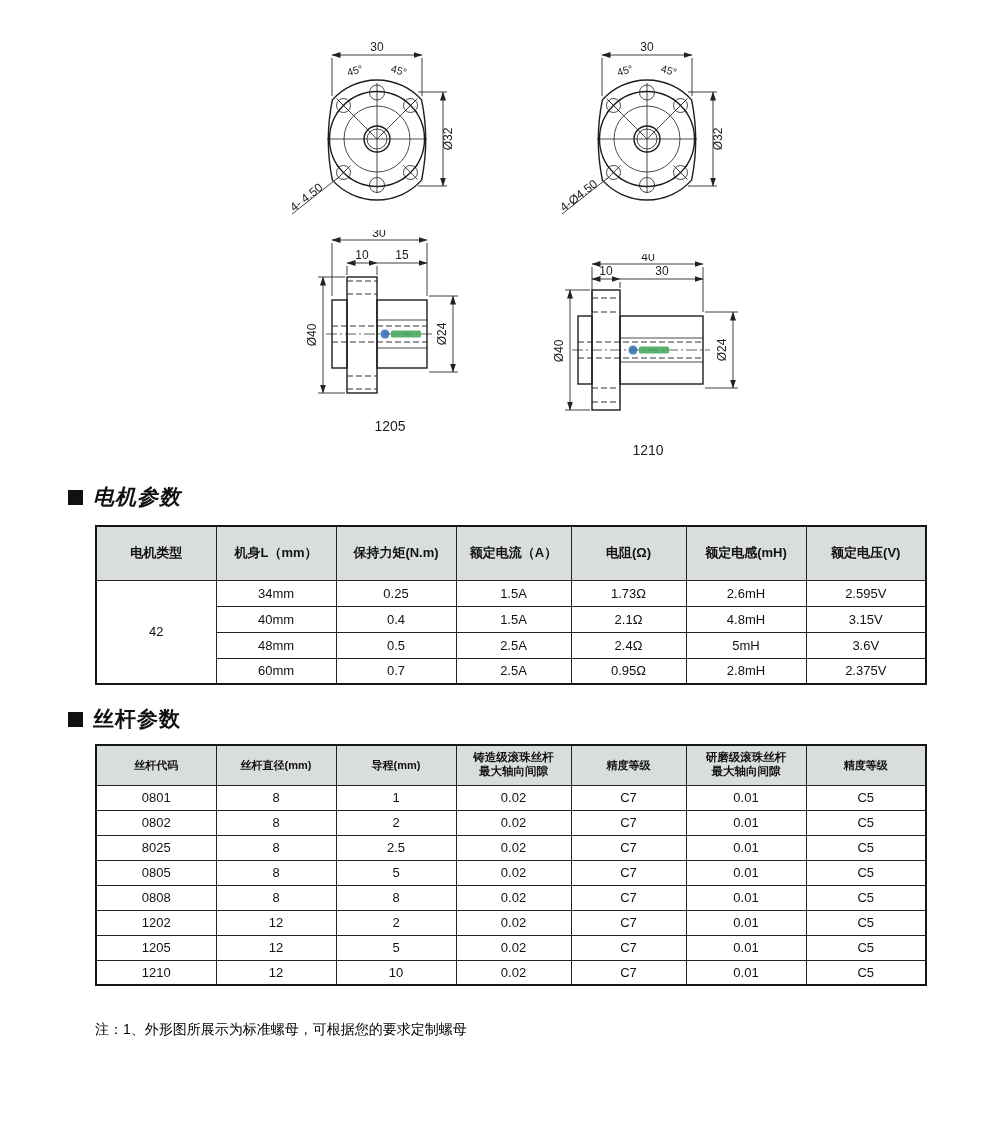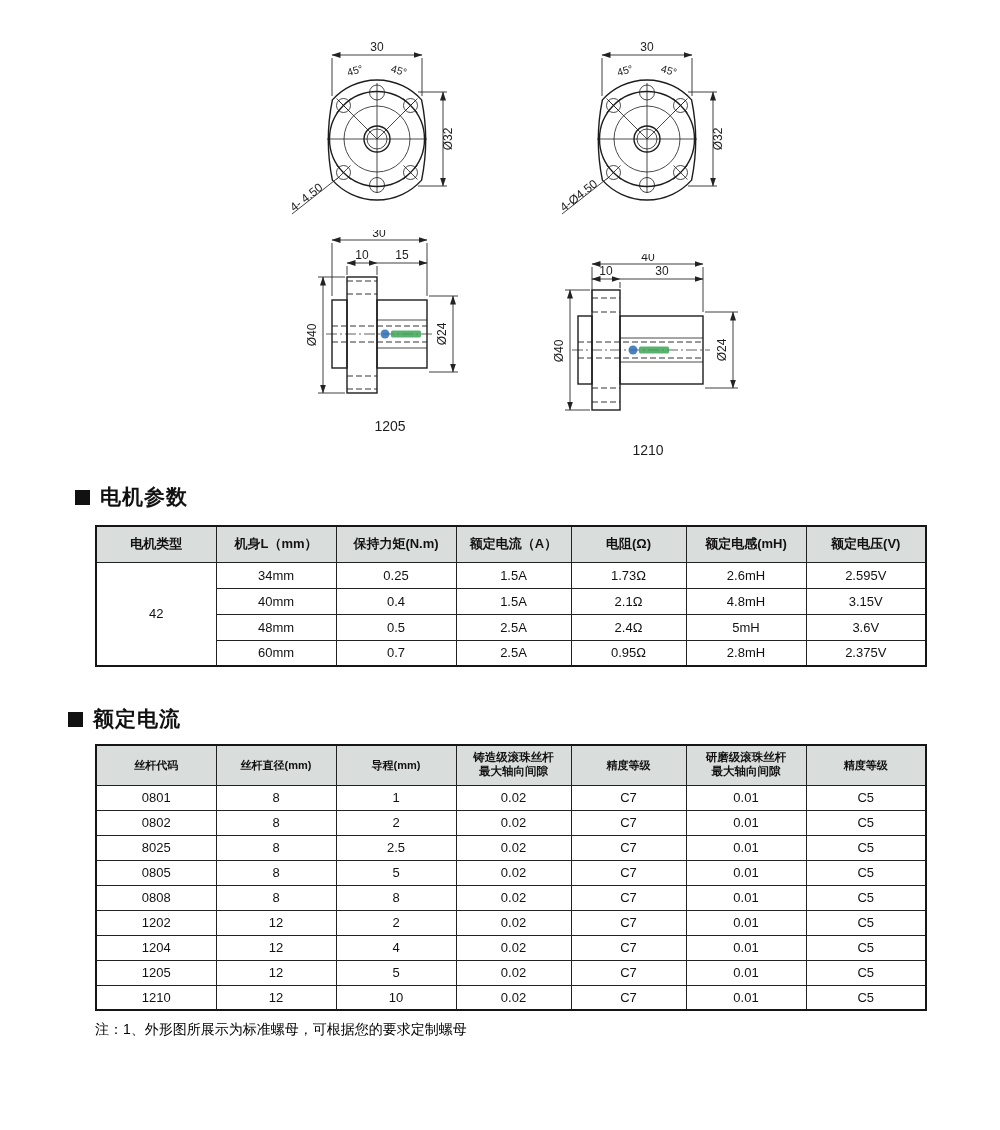--- a/index.html
+++ b/index.html
@@ -22,21 +22,21 @@
 
   
   .section-title { display:flex; align-items:center; gap:10px; }
   .section-title .sq { width:15px; height:15px; background:#111; }
   .section-title .t  { font-size:21px; font-weight:bold; letter-spacing:1px; }
 
   
   table { border-collapse:collapse; table-layout:fixed; width:830px; background:#fff; }
   table, th, td { border:1px solid #222; }
   table { border:2px solid #161616; }
-  th { background:#d9dddb; font-size:13px; font-weight:bold; height:36px; padding:2px; }
+  th { background:#d9dddb; font-size:13px; font-weight:bold; height:54px; padding:2px; }
   td { font-size:13px; text-align:center; padding:1px 2px; }
   .motor-table td { height:26px; }
   .screw-table td { height:25px; }
   .screw-table th { height:40px; white-space:pre-line; line-height:1.2; font-size:11px; }
   .screw-table th.small { font-size:11.5px; }
 
   
   .notes { font-size:14px; line-height:23px; }
   .notes .l2 { padding-left:28px; }
 </style>
@@ -243,21 +243,21 @@
       <line class="dim" x1="50" y1="156" x2="25" y2="156"></line>
       <text class="dimtxt" transform="translate(23 97) rotate(-90)" text-anchor="middle">Ø40</text>
       <line class="dim" x1="193" y1="58" x2="193" y2="134" marker-start="url(#s0_s)" marker-end="url(#s0_e)"></line>
       <line class="dim" x1="165" y1="58" x2="198" y2="58"></line>
       <line class="dim" x1="165" y1="134" x2="198" y2="134"></line>
       <text class="dimtxt" transform="translate(186 96) rotate(-90)" text-anchor="middle">Ø24</text>
       <text class="parttxt" x="108" y="201" text-anchor="middle">1210</text>
     </svg>
   </div>
 
-  <div class="abs section-title" style="left:75px; top:483px;">
+  <div class="abs section-title" style="left:68px; top:483px;font-style:italic;">
     <span class="sq"></span>
     <span class="t">电机参数</span>
   </div>
 
   <div class="abs" style="left:95px; top:525px;">
     <table class="motor-table">
       <colgroup>
           <col style="width:120px">
           <col style="width:120px">
           <col style="width:120px">
@@ -310,21 +310,21 @@
             <td>0.95Ω</td>
             <td>2.8mH</td>
             <td>2.375V</td>
           </tr>
         </tbody>
     </table>
   </div>
 
   <div class="abs section-title" style="left:68px; top:705px;">
     <span class="sq"></span>
-    <span class="t">额定电流</span>
+    <span class="t">丝杆参数</span>
   </div>
 
   <div class="abs" style="left:95px; top:744px;">
     <table class="screw-table">
       <colgroup>
           <col style="width:120px">
           <col style="width:120px">
           <col style="width:120px">
           <col style="width:115px">
           <col style="width:115px">
@@ -393,29 +393,20 @@
           <tr>
             <td>1202</td>
             <td>12</td>
             <td>2</td>
             <td>0.02</td>
             <td>C7</td>
             <td>0.01</td>
             <td>C5</td>
           </tr>
           <tr>
-            <td>1204</td>
-            <td>12</td>
-            <td>4</td>
-            <td>0.02</td>
-            <td>C7</td>
-            <td>0.01</td>
-            <td>C5</td>
-          </tr>
-          <tr>
             <td>1205</td>
             <td>12</td>
             <td>5</td>
             <td>0.02</td>
             <td>C7</td>
             <td>0.01</td>
             <td>C5</td>
           </tr>
           <tr>
             <td>1210</td>

